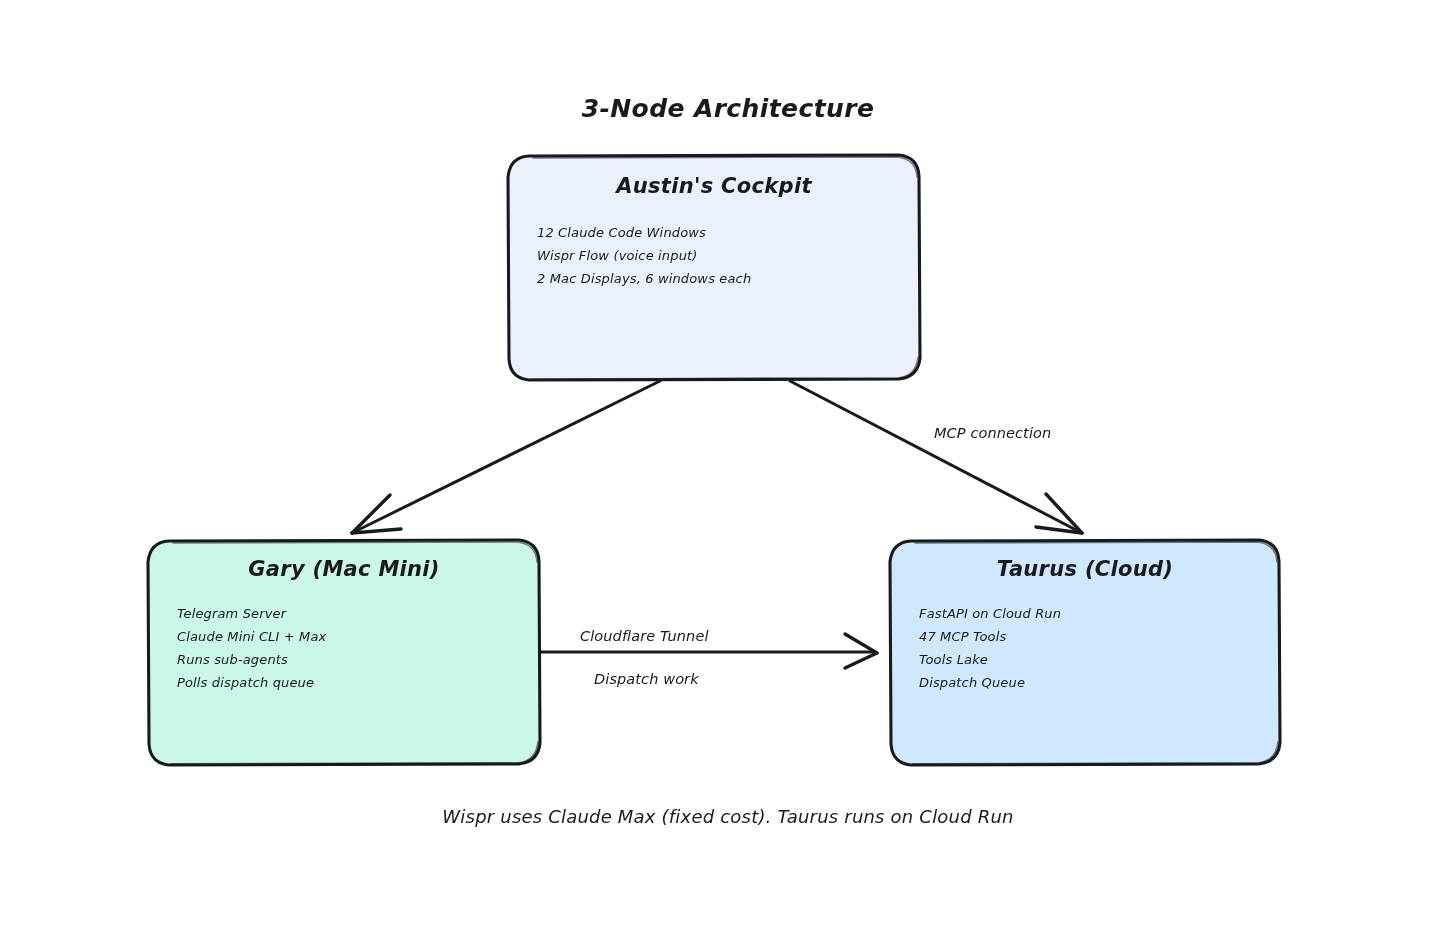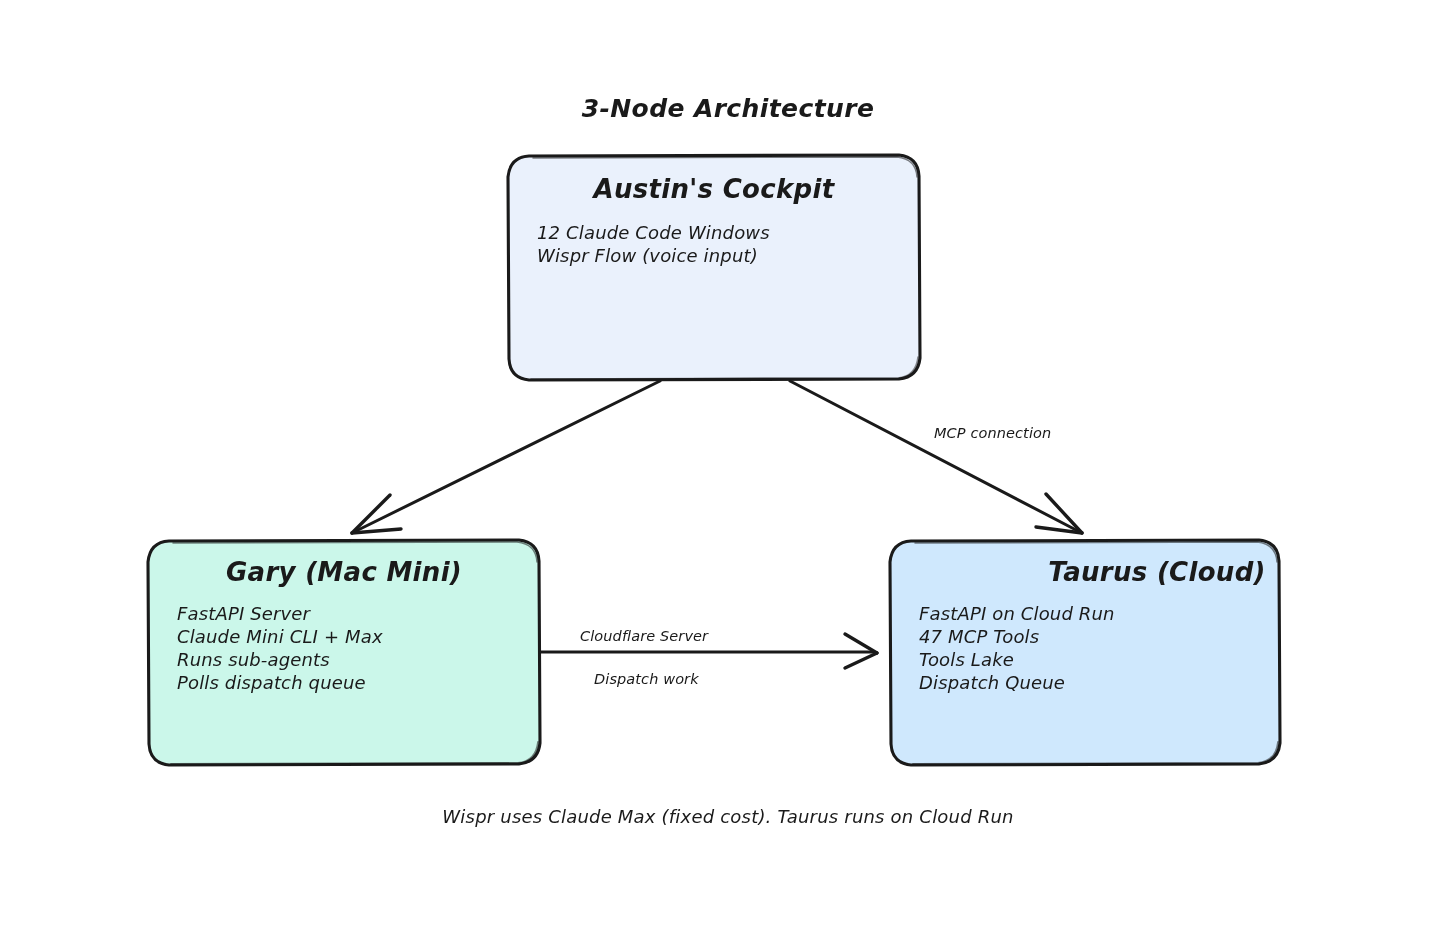--- a/index.html
+++ b/index.html
@@ -48,45 +48,45 @@
     text-align: center;
     font-size: 25px;
     font-style: italic;
     font-weight: 600;
     letter-spacing: 0.4px;
   }
 
   .node-title {
     position: absolute;
     text-align: center;
-    font-size: 26px;
+    font-size: 21px;
     font-style: italic;
     font-weight: 600;
     letter-spacing: 0.3px;
     color: #1a1a1a;
   }
 
   .node-lines {
     position: absolute;
-    font-size: 18px;
+    font-size: 13px;
     font-style: italic;
     line-height: 23px;
     letter-spacing: 0.15px;
     color: #1a1a1a;
   }
   .node-lines div { white-space: pre; }
 
   
   #cockpit-title   { left: 508px; top: 174px; width: 412px; }
   #cockpit-lines   { left: 537px; top: 221px; }
 
   #gary-title      { left: 148px; top: 557px; width: 392px; }
   #gary-lines      { left: 177px; top: 602px; }
 
-  #taurus-title    { left: 942px; top: 557px; width: 390px; padding-left: 20px; }
+  #taurus-title    { left: 890px; top: 557px; width: 390px; }
   #taurus-lines    { left: 919px; top: 602px; }
 
   
   .edge-label {
     position: absolute;
     font-size: 14.5px;
     font-style: italic;
     line-height: 20px;
     letter-spacing: 0.1px;
     color: #1a1a1a;
@@ -154,42 +154,43 @@
       <path d="M 845 668 L 877 653" fill="none" stroke="#1a1a1a" stroke-width="3.4" stroke-linecap="round"></path>
     </g>
   </svg>
 
   <div class="txt" id="diagram-title">3-Node Architecture</div>
 
   <div class="node-title" id="cockpit-title">Austin's Cockpit</div>
   <div class="node-lines" id="cockpit-lines">
     <div>12 Claude Code Windows</div>
     <div>Wispr Flow (voice input)</div>
+    <div>2 Mac Displays, 6 windows each</div>
   </div>
 
   <div class="node-title" id="gary-title">Gary (Mac Mini)</div>
   <div class="node-lines" id="gary-lines">
-    <div>FastAPI Server</div>
+    <div>Telegram Server</div>
     <div>Claude Mini CLI + Max</div>
     <div>Runs sub-agents</div>
     <div>Polls dispatch queue</div>
   </div>
 
   <div class="node-title" id="taurus-title">Taurus (Cloud)</div>
   <div class="node-lines" id="taurus-lines">
     <div>FastAPI on Cloud Run</div>
     <div>47 MCP Tools</div>
     <div>Tools Lake</div>
     <div>Dispatch Queue</div>
   </div>
 
 
   <div class="edge-label" id="edge-label-right">
     <div>MCP connection</div>
   </div>
 
-  <div class="edge-label" id="edge-label-mid-top">Cloudflare Server</div>
+  <div class="edge-label" id="edge-label-mid-top">Cloudflare Tunnel</div>
 
   <div class="edge-label" id="edge-label-mid-bottom">Dispatch work</div>
 
   <div class="txt" id="footnote">Wispr uses Claude Max (fixed cost). Taurus runs on Cloud Run</div>
 
 </div>
 
 </body></html>

